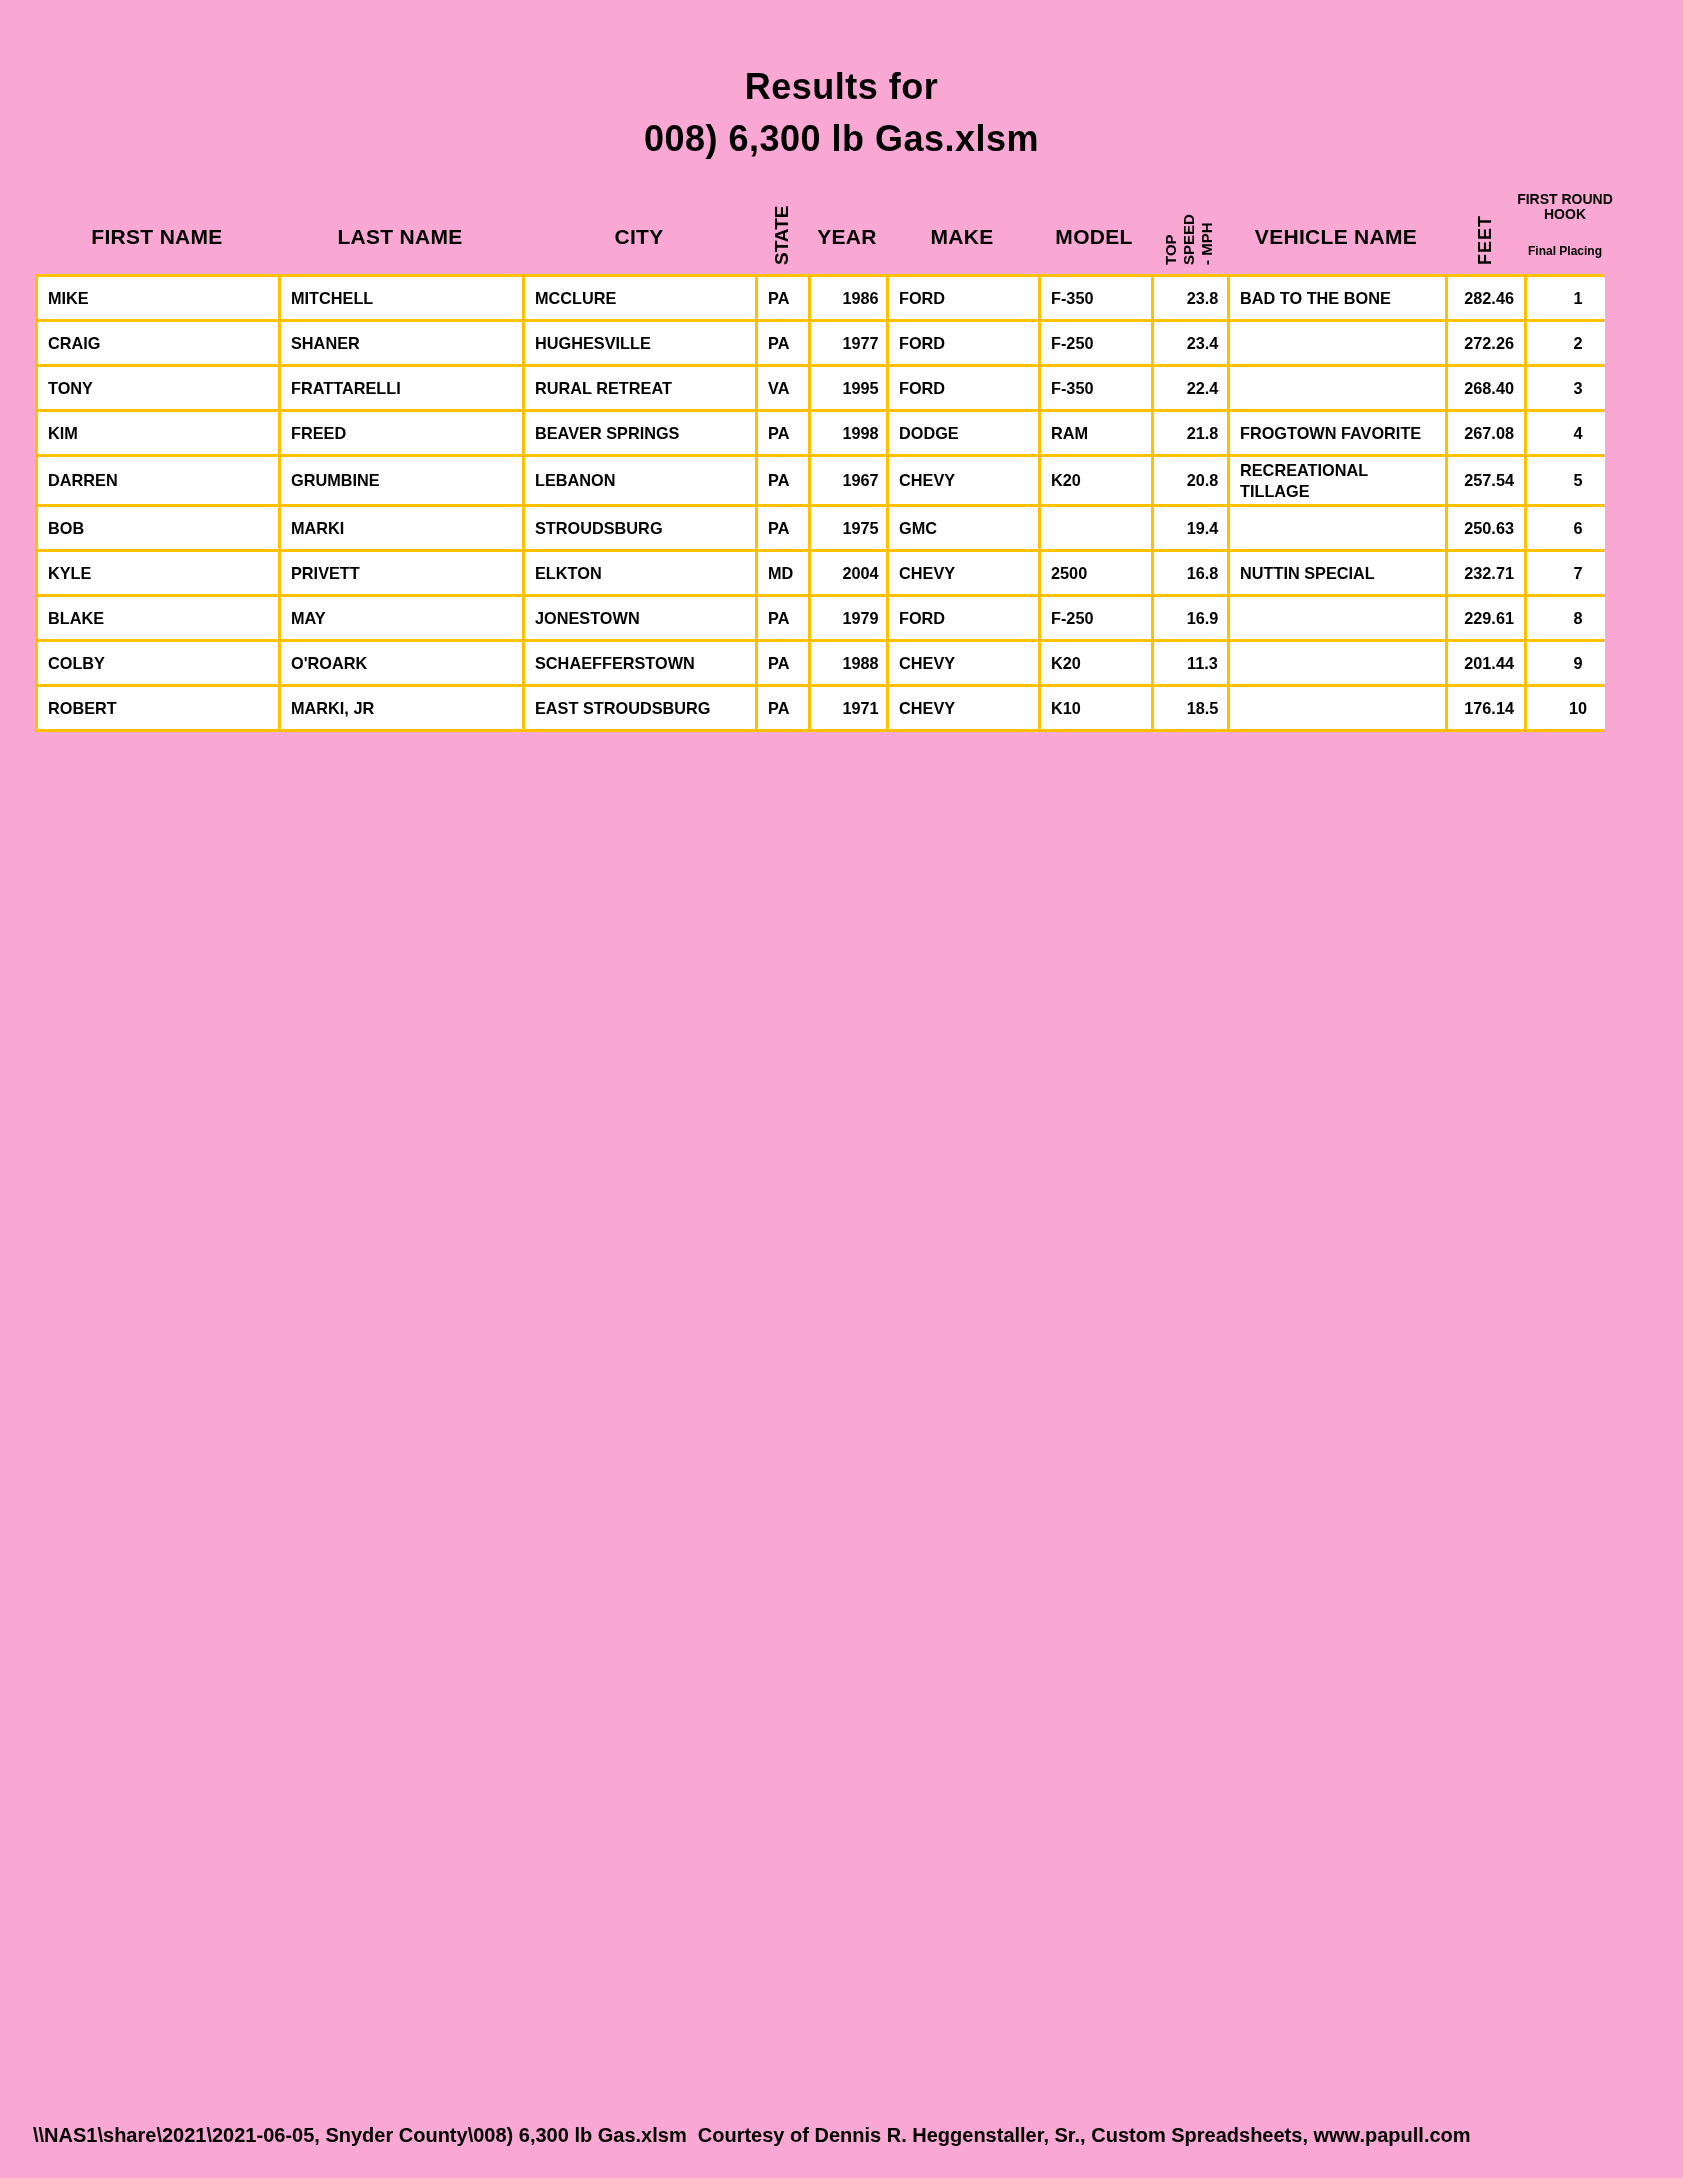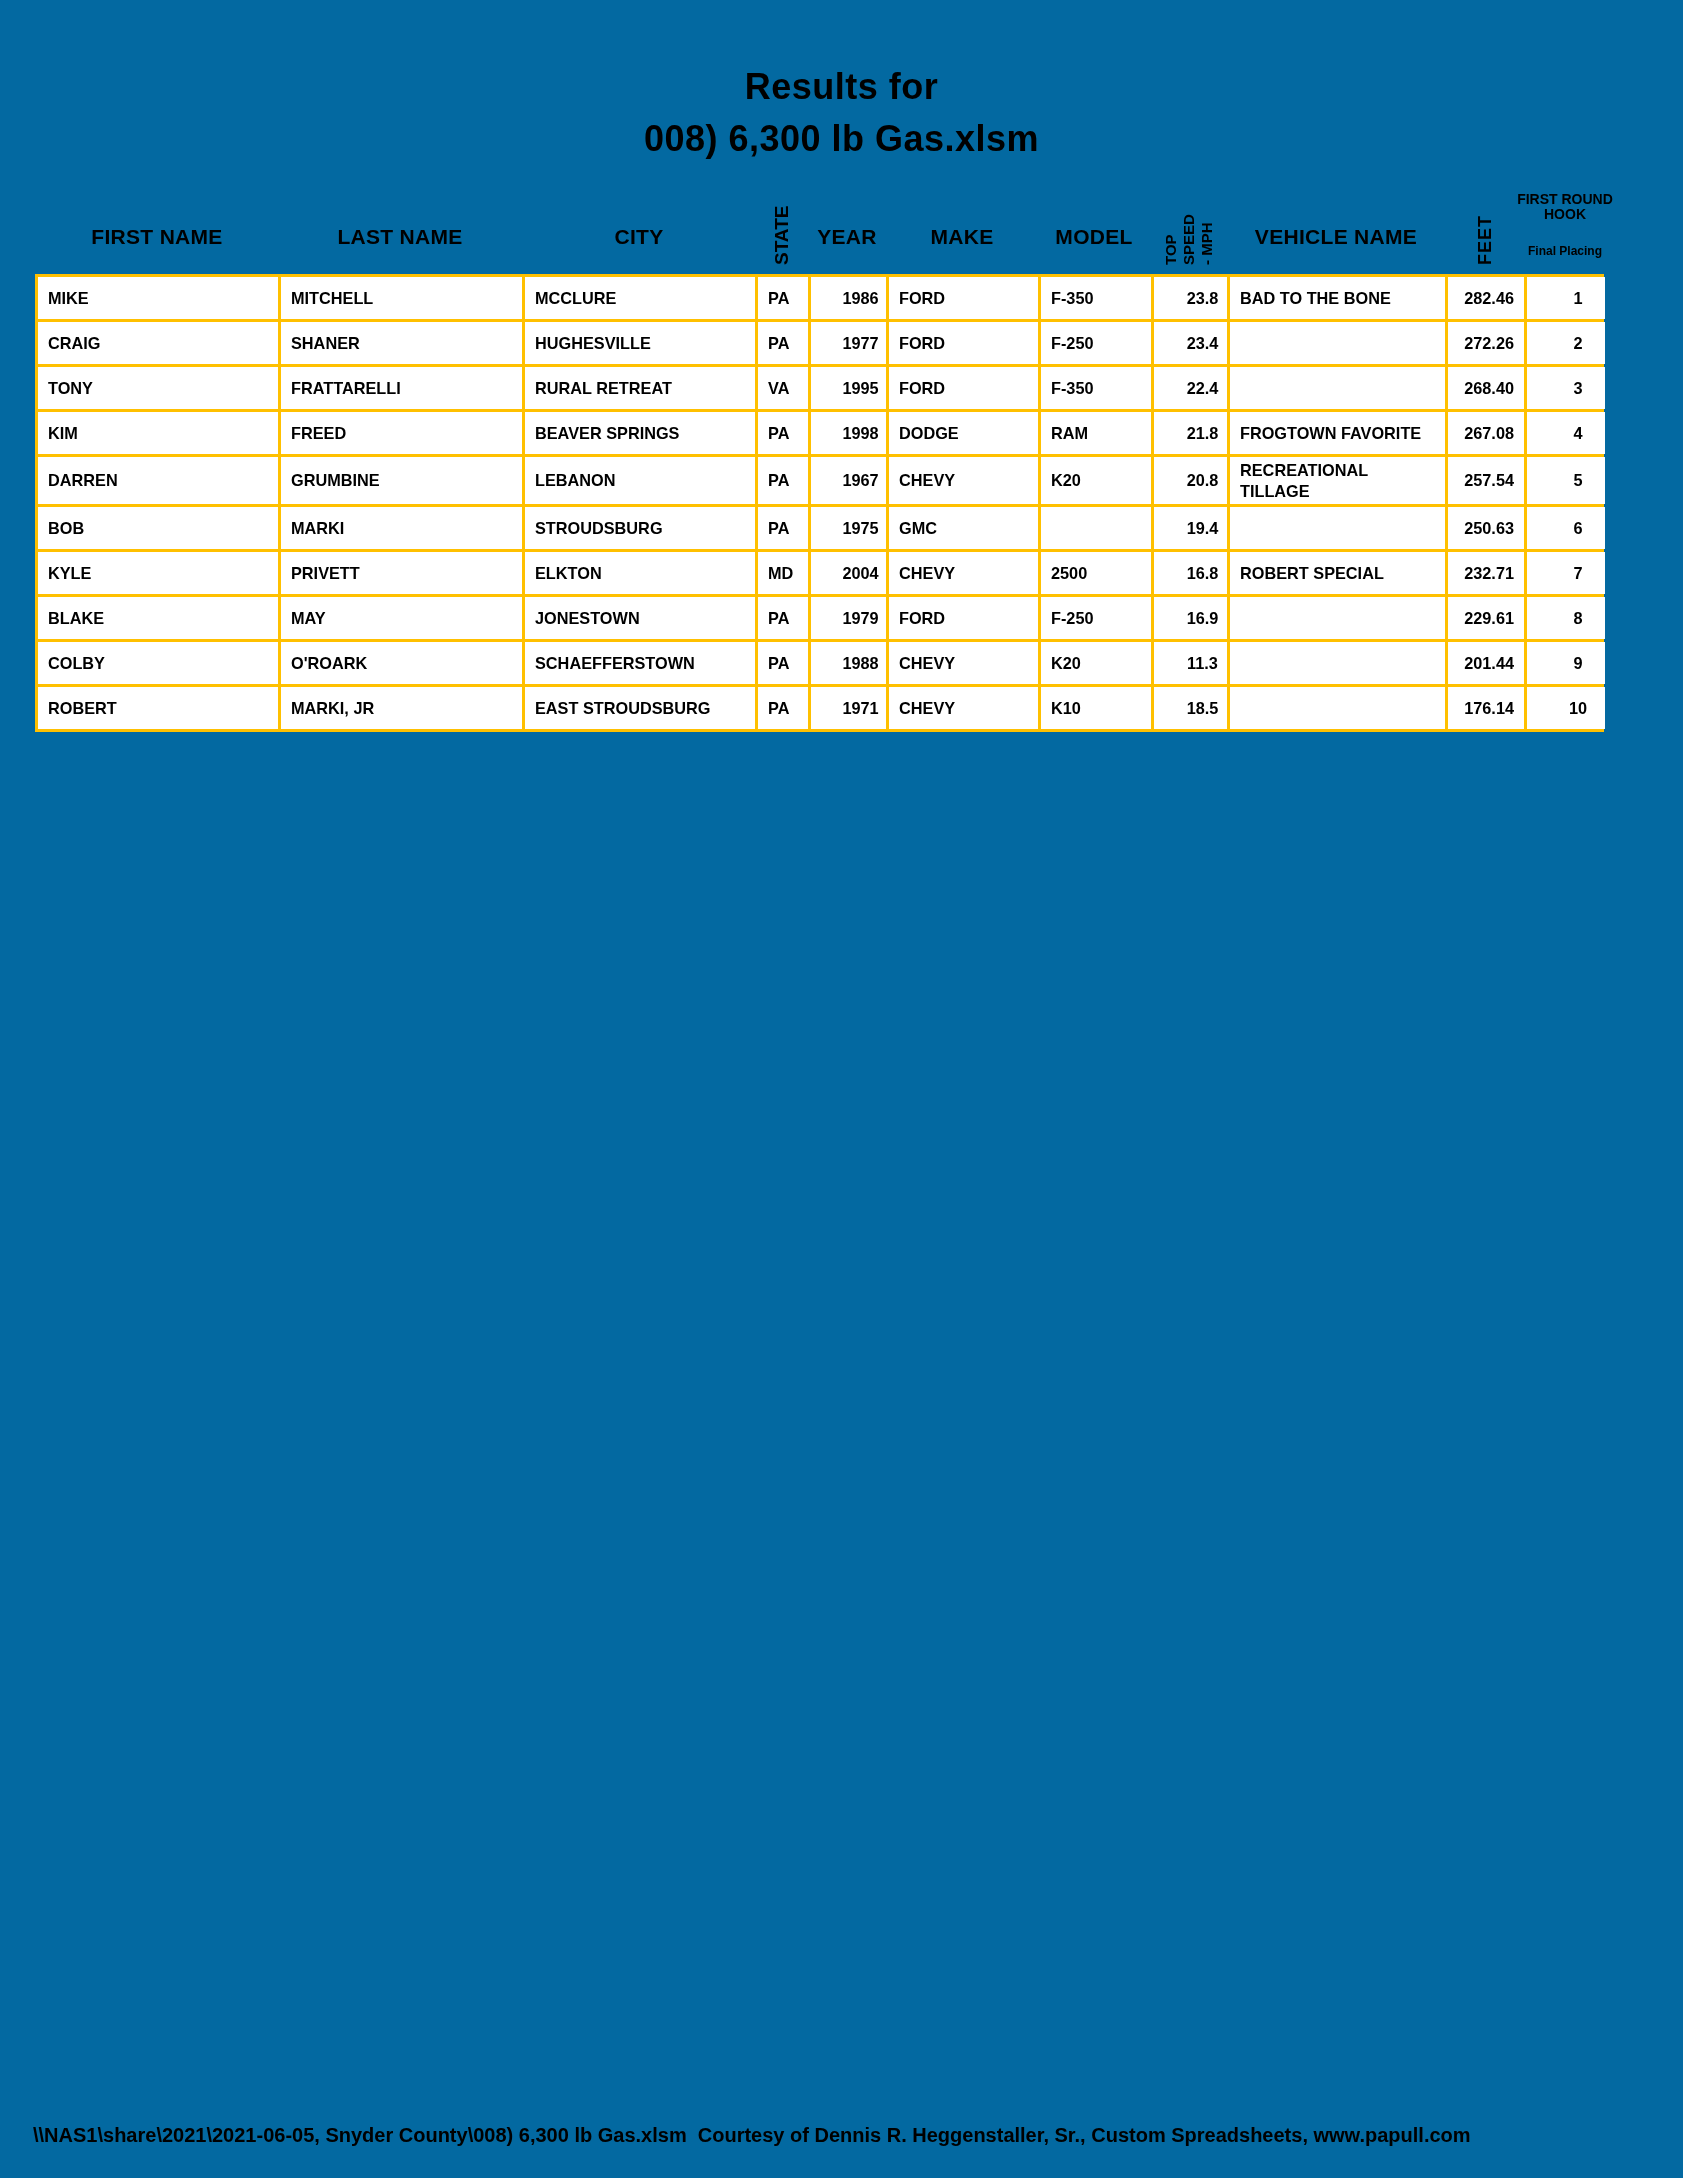--- a/index.html
+++ b/index.html
@@ -1,20 +1,20 @@
 <!DOCTYPE html>
 <html><head>
 <meta charset="utf-8">
 <style>
   html,body{margin:0;padding:0;}
   body{
     width:1683px;height:2178px;background:#ffffff;overflow:hidden;
     font-family:"Liberation Sans","DejaVu Sans",sans-serif;color:#000;
   }
-  #page{position:relative;width:1683px;height:2178px;background:#0369a1;}
+  #page{position:relative;width:1683px;height:2178px;background:#f9a8d4;}
 
   
   .title{
     position:absolute;top:61px;left:0;width:1683px;text-align:center;
     font-size:36px;font-weight:bold;line-height:52px;letter-spacing:0.5px;
   }
 
   
   .hlabel{
     position:absolute;top:249px;transform:translate(-50%,-100%);
@@ -152,21 +152,21 @@
       <div class="cell a-r">250.63</div>
       <div class="cell a-c">6</div>
       <div class="cell a-l">KYLE</div>
       <div class="cell a-l">PRIVETT</div>
       <div class="cell a-l">ELKTON</div>
       <div class="cell a-l">MD</div>
       <div class="cell a-c">2004</div>
       <div class="cell a-l">CHEVY</div>
       <div class="cell a-l">2500</div>
       <div class="cell a-c">16.8</div>
-      <div class="cell a-l">ROBERT SPECIAL</div>
+      <div class="cell a-l">NUTTIN SPECIAL</div>
       <div class="cell a-r">232.71</div>
       <div class="cell a-c">7</div>
       <div class="cell a-l">BLAKE</div>
       <div class="cell a-l">MAY</div>
       <div class="cell a-l">JONESTOWN</div>
       <div class="cell a-l">PA</div>
       <div class="cell a-c">1979</div>
       <div class="cell a-l">FORD</div>
       <div class="cell a-l">F-250</div>
       <div class="cell a-c">16.9</div>

